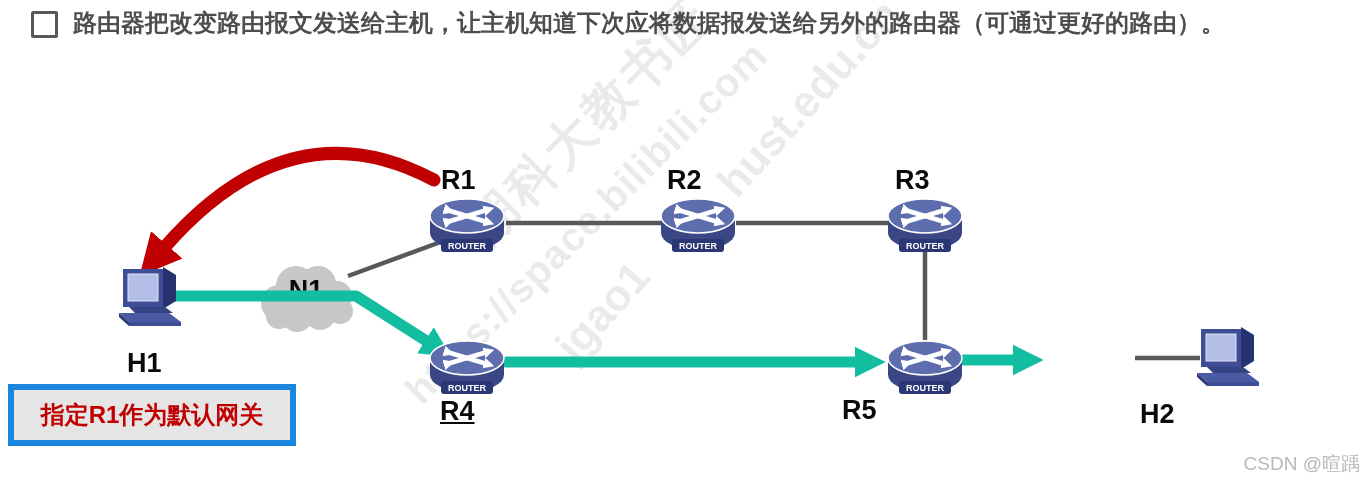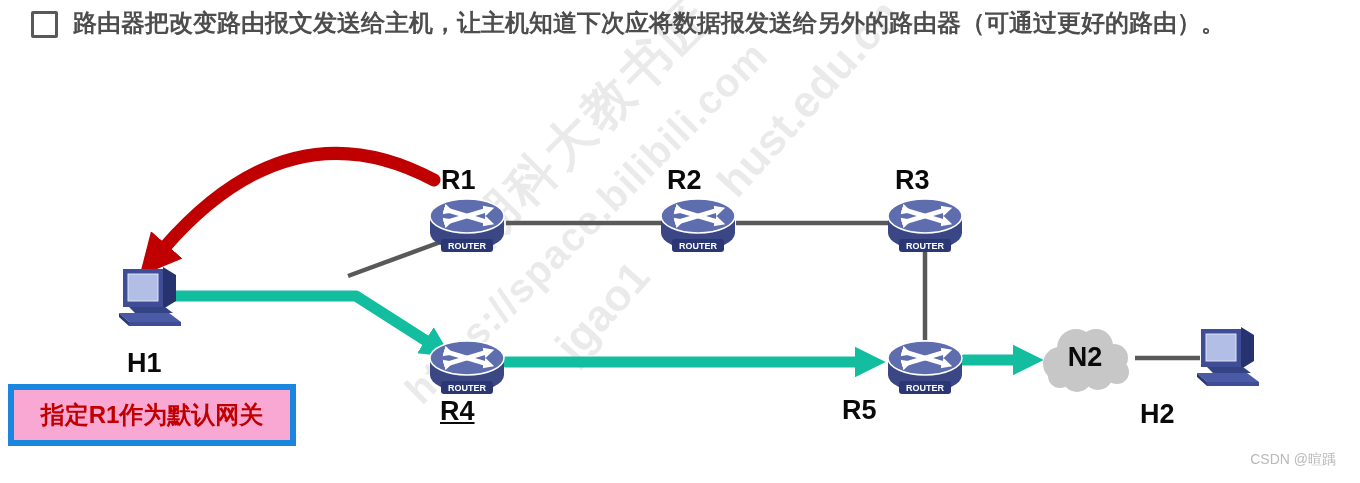--- a/index.html
+++ b/index.html
@@ -28,59 +28,59 @@
   .cloud{position:absolute;z-index:1;}
   .cloud .cloud-label{position:absolute;left:0;width:100%;text-align:center;
                       font-size:27px;font-weight:700;color:#0a0a0a;}
   #links-svg{position:absolute;left:0;top:0;z-index:2;}
   .node{position:absolute;z-index:3;}
   .node-label{position:absolute;width:60px;text-align:left;font-size:27px;font-weight:700;
               color:#0a0a0a;z-index:3;}
 
   
   #callout{position:absolute;left:8px;top:384px;width:276px;height:50px;border:6px solid #1b86de;
-           background:#f9a8d4;display:flex;align-items:center;justify-content:center;z-index:4;}
+           background:#e5e5e5;display:flex;align-items:center;justify-content:center;z-index:4;}
   #callout-text{font-size:24px;font-weight:700;color:#c00000;white-space:nowrap;}
 
   
-  #credit{position:absolute;right:24px;top:451px;font-size:14px;color:#b9b9b9;z-index:4;}
+  #credit{position:absolute;right:0;top:451px;font-size:19px;color:#b9b9b9;z-index:4;}
 </style>
 </head>
 <body>
 
 <div id="page">
 
   <div class="wm" id="wm1">湖科大教书匠</div>
   <div class="wm" id="wm2">https://space.bilibili.com</div>
   <div class="wm" id="wm3">jgao1</div>
   <div class="wm" id="wm4">hust.edu.cn</div>
 
   <div id="bullet-box"></div>
   <div id="page-title">路由器把改变路由报文发送给主机，让主机知道下次应将数据报发送给另外的路由器（可通过更好的路由）。</div>
 
   <div id="annotation">
   </div>
 
-
-  <div class="cloud" style="left:1033px;top:321px;width:104px;height:74px;">
-    <svg width="104" height="74" viewBox="0 0 104 74">
+  <div class="cloud" style="left:250px;top:257px;width:112px;height:78px;">
+    <svg width="112" height="78" viewBox="0 0 112 78">
       <g fill="#c7c7c7">
-        <circle cx="27" cy="43" r="17"></circle>
-          <circle cx="43" cy="27" r="19"></circle>
-        <circle cx="63" cy="25" r="17"></circle>
-          <circle cx="81" cy="37" r="14"></circle>
-        <circle cx="84" cy="51" r="12"></circle>
-          <circle cx="65" cy="54" r="15"></circle>
-        <circle cx="44" cy="56" r="15"></circle>
-          <circle cx="27" cy="55" r="12"></circle>
-        <rect x="28" y="28" width="50" height="26"></rect>
-      </g>
-    </svg>
-    <div class="cloud-label" style="top:21px;">N2</div>
-  </div>
+        <circle cx="29" cy="46" r="18"></circle>
+          <circle cx="46" cy="29" r="20"></circle>
+        <circle cx="68" cy="27" r="18"></circle>
+          <circle cx="87" cy="39" r="15"></circle>
+        <circle cx="90" cy="54" r="13"></circle>
+          <circle cx="70" cy="57" r="16"></circle>
+        <circle cx="47" cy="59" r="16"></circle>
+          <circle cx="29" cy="59" r="13"></circle>
+        <rect x="30" y="30" width="56" height="28"></rect>
+      </g>
+    </svg>
+    <div class="cloud-label" style="top:18px;">N1</div>
+  </div>
+
 
   <svg id="links-svg" width="1360" height="483" viewBox="0 0 1360 483">
     <defs>
       <marker id="mTeal" viewBox="0 0 10 10" markerWidth="2.8" markerHeight="3.2" refX="1" refY="5" orient="auto" markerUnits="strokeWidth">
           <path d="M0,0 L10,5 L0,10 Z" fill="#12bda0"></path>
         </marker>
       <marker id="mRed" viewBox="0 0 10 10" markerWidth="3.2" markerHeight="3.4" refX="1" refY="5" orient="auto" markerUnits="strokeWidth">
           <path d="M0,0 L10,5 L0,10 Z" fill="#c00000"></path>
         </marker>
       <marker id="mWhite" viewBox="0 0 10 10" markerWidth="2.4" markerHeight="2.6" refX="3" refY="5" orient="auto" markerUnits="strokeWidth">

